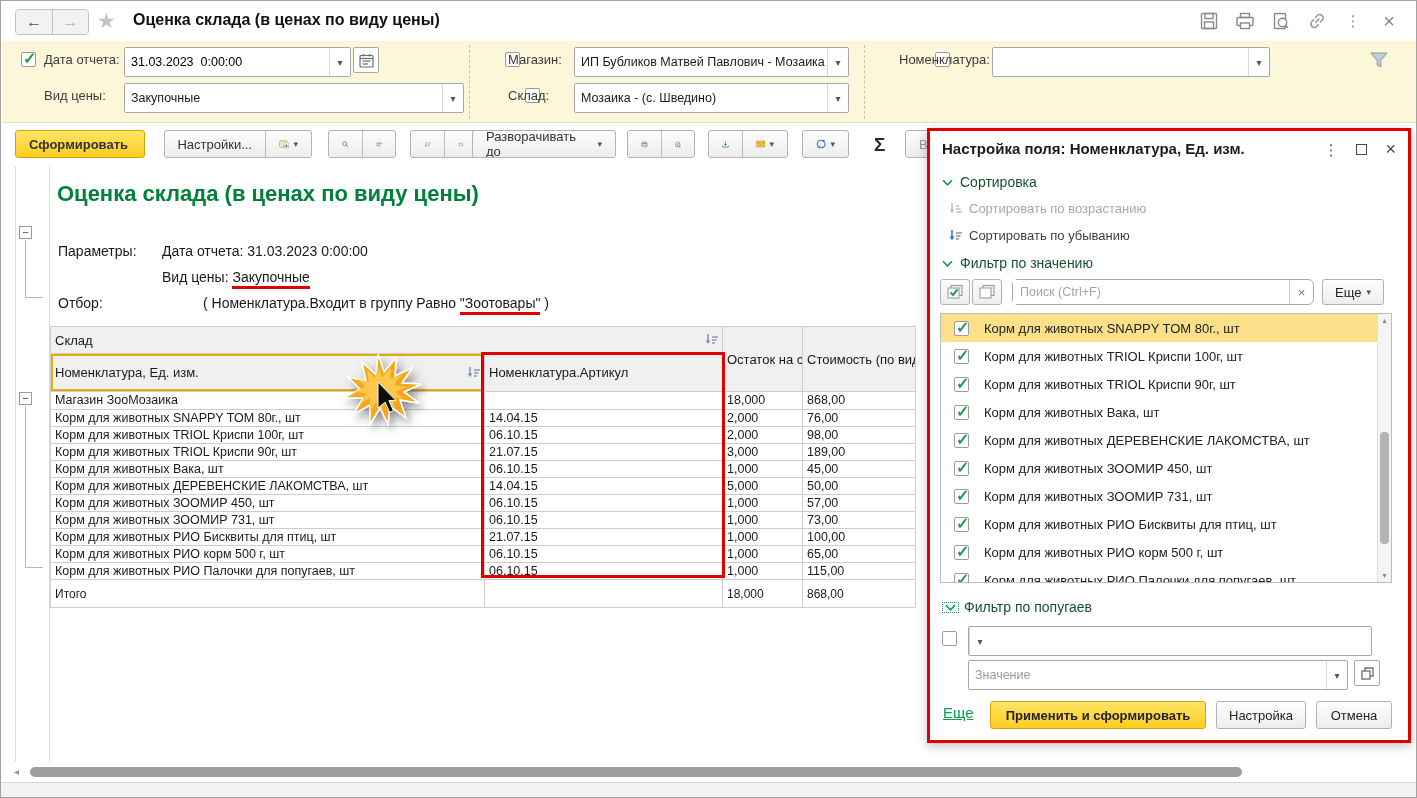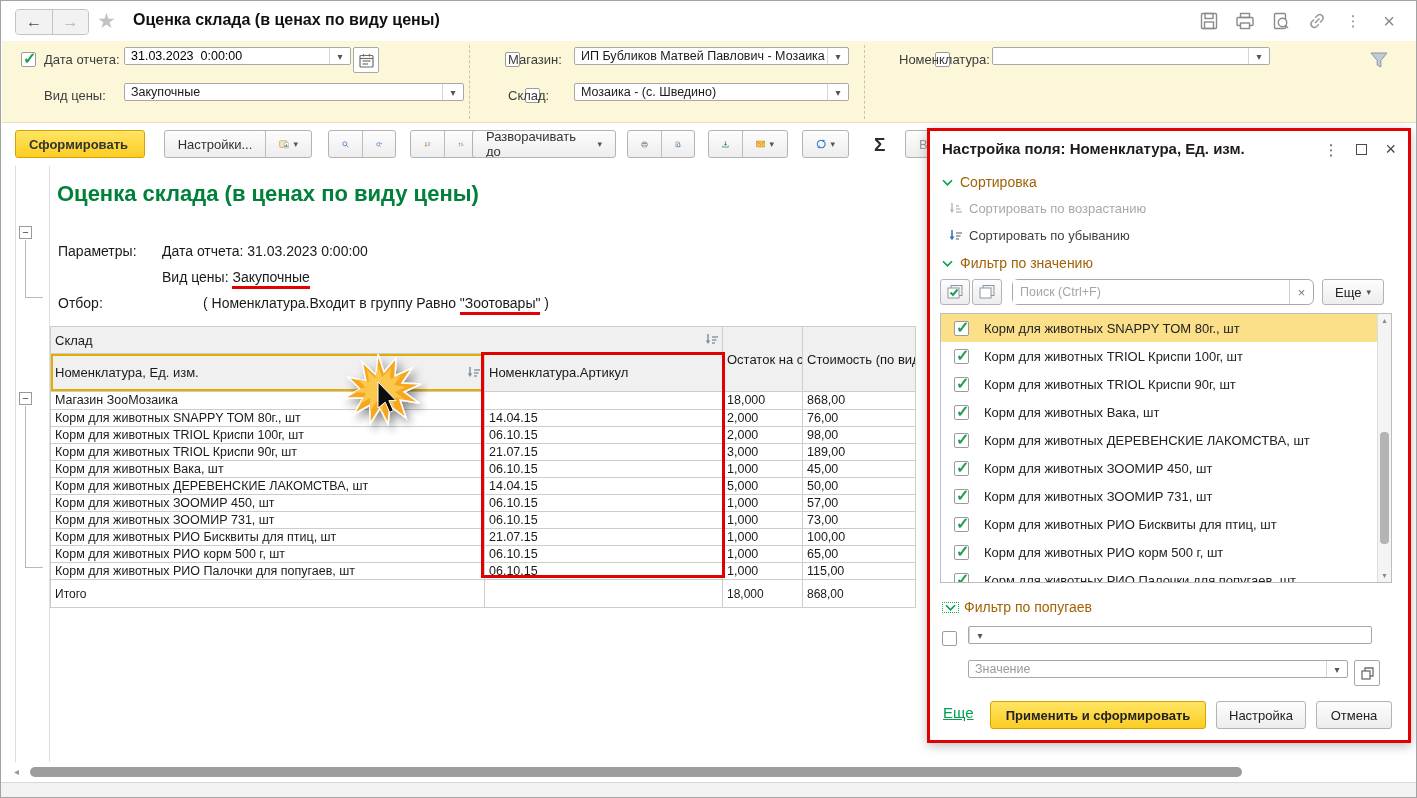--- a/index.html
+++ b/index.html
@@ -17,21 +17,21 @@
   .tb-icons { position: absolute; right: 16px; top: 9px; display: flex; gap: 14px; align-items: center; color: #8a8a8a; }
   .tb-icons span { display: inline-flex; width: 22px; height: 22px; align-items: center; justify-content: center; }
   .glyph-dots { font-size: 15px; letter-spacing: 0; color: #8a8a8a; }
   .glyph-close { font-size: 20px; color: #8a8a8a; }
 
   
   .filterbar { position: absolute; left: 1px; top: 40px; width: 1415px; height: 82px; background: #fcf7d9; border-bottom: 1px solid #e6e0bd; }
   .flabel { position: absolute; font-size: 13px; color: #3c3c3c; height: 26px; line-height: 26px; }
   .cb { width: 15px; height: 15px; background: #fff; border: 1px solid #9b9b9b; border-radius: 2px; display: inline-block; position: relative; }
   .cb.on::after { content: "✓"; position: absolute; left: 1px; top: -4px; font-size: 16px; font-weight: bold; color: #1f9e4f; }
-  .field { display: flex; align-items: center; background: #fff; border: 1px solid #a8a8a8; border-radius: 2px; height: 18px; font-size: 12.5px; color: #1a1a1a; }
+  .field { display: flex; align-items: center; background: #fff; border: 1px solid #a8a8a8; border-radius: 2px; height: 30px; font-size: 12.5px; color: #1a1a1a; }
   .field .txt { flex: 1; padding: 0 6px; white-space: nowrap; overflow: hidden; }
   .field .ph { flex: 1; padding: 0 6px; color: #9a9a9a; white-space: nowrap; overflow: hidden; }
   .field input { flex: 1; border: 0; outline: 0; padding: 0 6px; font: inherit; background: transparent; }
   .dd { width: 21px; align-self: stretch; display: flex; align-items: center; justify-content: center; color: #555; font-size: 9px; border-left: 1px solid #d6d6d6; }
   .dd::after { content: "▾"; font-size: 10px; }
   .sqbtn { width: 26px; height: 26px; background: #fff; border: 1px solid #a8a8a8; border-radius: 2px; display: flex; align-items: center; justify-content: center; }
   .dashsep { position: absolute; top: 4px; height: 74px; width: 0; border-left: 1px dashed #cdc59a; }
 
   
   .toolbar { position: absolute; left: 1px; top: 122px; width: 1415px; height: 43px; background: #fff; }
@@ -65,21 +65,21 @@
   td.num { text-align: right; }
   td.ind { padding-left: 17px; }
 
   .redbox-col { position: absolute; left: 479px; top: 186px; width: 244px; height: 226px; border: 3px solid #e30000; z-index: 5; pointer-events: none; }
 
   
   .panel { position: absolute; left: 926px; top: 127px; width: 484px; height: 615px; background: #fff; border: 3px solid #e30000; box-shadow: 0 3px 10px rgba(0,0,0,0.25); z-index: 10; }
   .ptitle { position: absolute; left: 12px; top: 9px; font-size: 15px; font-weight: bold; color: #1c1c1c; }
   .pwinbtns { position: absolute; right: 12px; top: 8px; display: flex; gap: 18px; align-items: center; color: #555; }
   .maxbox { width: 11px; height: 11px; border: 1.5px solid #4a4a4a; display: inline-block; }
-  .sect { position: absolute; left: 12px; display: flex; align-items: center; gap: 7px; font-size: 14px; color: #a16207; }
+  .sect { position: absolute; left: 12px; display: flex; align-items: center; gap: 7px; font-size: 14px; color: #14532d; }
   .pitem { position: absolute; left: 18px; display: flex; align-items: center; gap: 6px; font-size: 13px; color: #3f3f3f; }
   .pitem.dis { color: #a8a8a8; }
   .smbtn { width: 30px; height: 26px; background: linear-gradient(#fdfdfd, #ededed); border: 1px solid #b3b3b3; border-radius: 3px; display: flex; align-items: center; justify-content: center; }
   .smbtn + .smbtn { margin-left: 2px; }
   .searchbox { position: absolute; display: flex; height: 26px; background: #fff; border: 1px solid #a8a8a8; border-radius: 6px; }
   .searchbox input { flex: 1; border: 0; outline: 0; font: inherit; font-size: 12.5px; padding: 0 7px; }
   .searchbox input::placeholder { color: #a5a5a5; }
   .clearx { width: 24px; border-left: 1px solid #d0d0d0; display: flex; align-items: center; justify-content: center; color: #777; font-size: 13px; }
   .plist { position: absolute; left: 10px; top: 182px; width: 452px; height: 270px; border: 1px solid #bdbdbd; overflow: hidden; background: #fff; }
   .pl-row { height: 28px; display: flex; align-items: center; padding-left: 13px; gap: 15px; font-size: 13px; color: #222; }
@@ -200,21 +200,21 @@
           <polygon points="2,2 18,2 11.8,9.5 11.8,16 8.2,14 8.2,9.5" fill="#c2ccd6" stroke="#8a97a3" stroke-width="1"></polygon>
         </svg>
     </span>
   </div>
 
   <div class="toolbar">
     <div class="tgroup ybtn" style="left:13px;width:130px;">
       <div class="tseg" style="font-weight:bold;">Сформировать</div>
     </div>
     <div class="tgroup" style="left:162px;">
-      <div class="tseg" style="width:100px;">
+      <div class="tseg" style="width:100px;justify-content:flex-end;">
           <span>Настройки...</span>
         </div>
       <div class="tseg" style="width:46px;">
         <svg width="16" height="14" viewBox="0 0 16 14">
             <rect x="1" y="2" width="11" height="10" rx="1" fill="#f3e6c8" stroke="#b89a55"></rect>
             <rect x="8" y="5" width="7" height="8" rx="1" fill="#fff" stroke="#9aa5b1"></rect>
             <line x1="9.5" y1="11.5" x2="9.5" y2="9" stroke="#d04545" stroke-width="1.5"></line>
             <line x1="11.5" y1="11.5" x2="11.5" y2="7.5" stroke="#4d9e4d" stroke-width="1.5"></line>
             <line x1="13.5" y1="11.5" x2="13.5" y2="9.8" stroke="#4d7ec0" stroke-width="1.5"></line>
           </svg>

